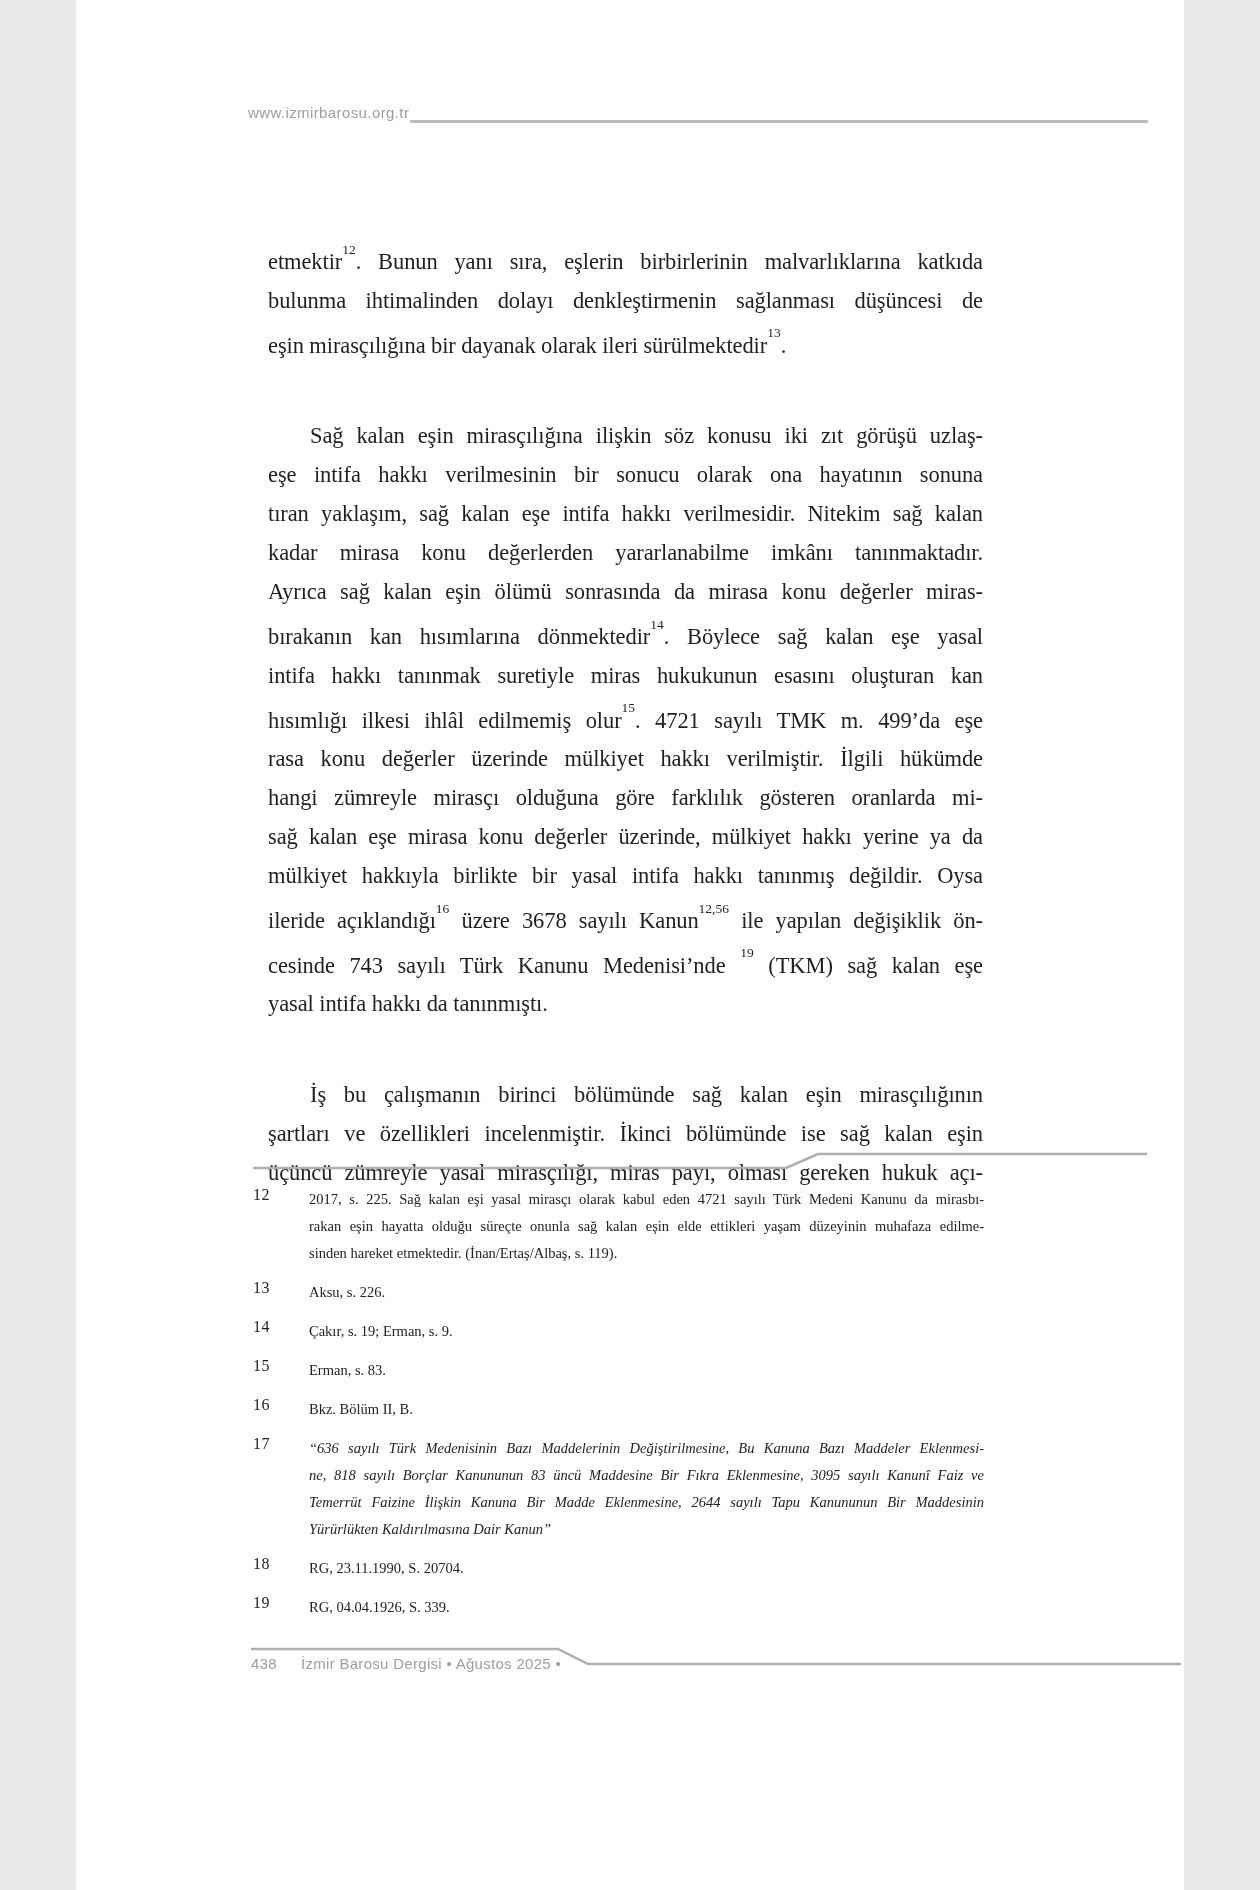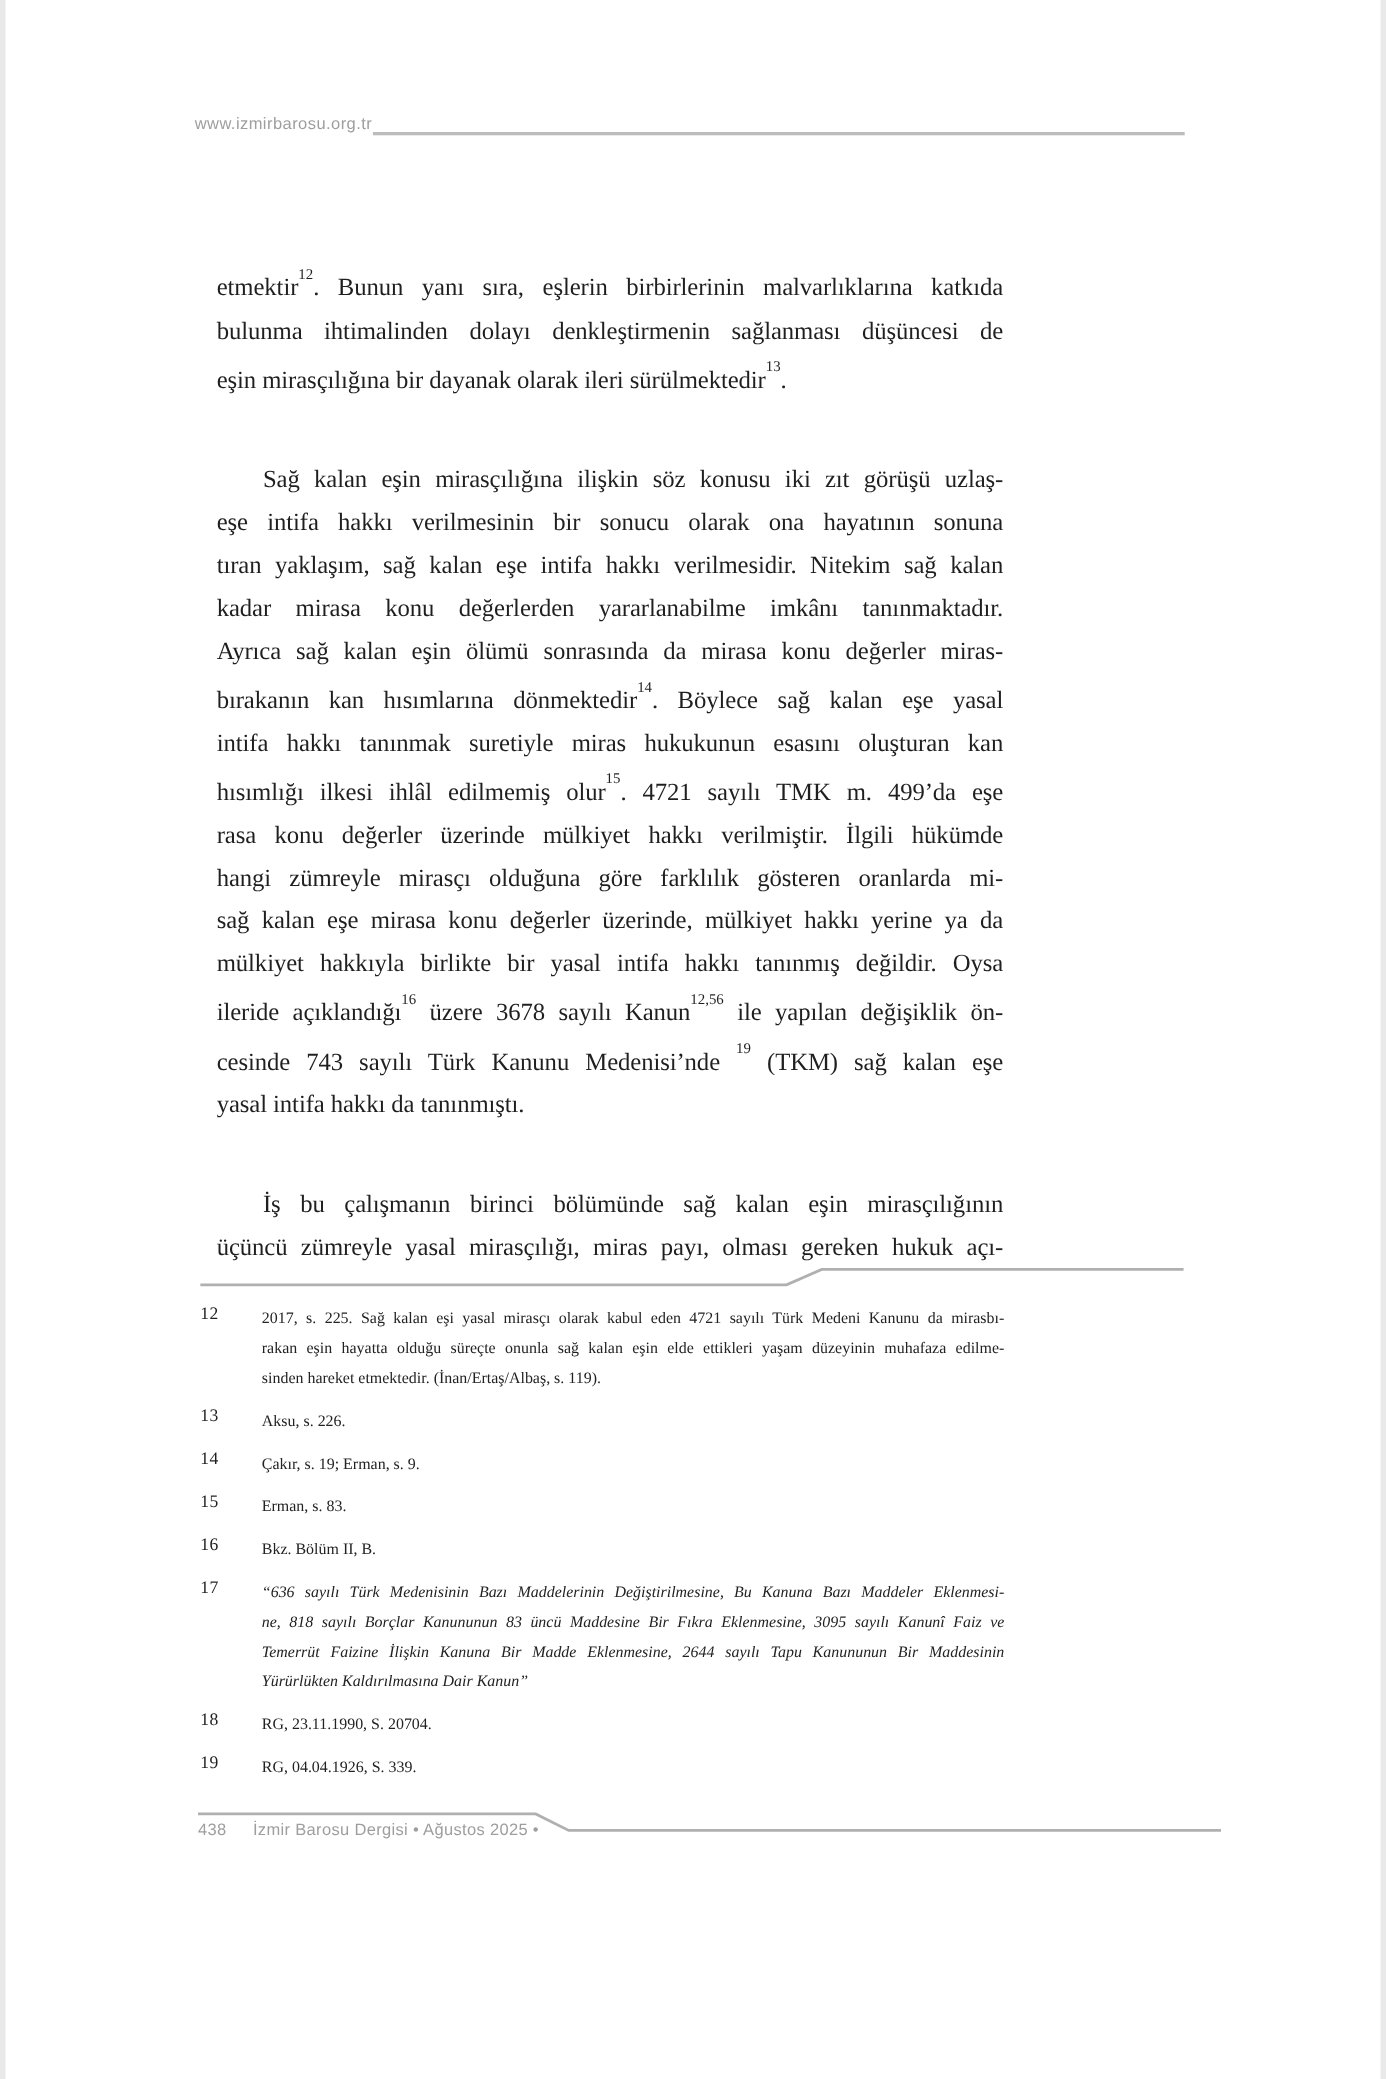--- a/index.html
+++ b/index.html
@@ -1,24 +1,23 @@
 <!DOCTYPE html>
 <html><head>
 <meta charset="utf-8">
 <style>
   html,body{margin:0;padding:0;background:#e9e9e9;}
   .page{
     position:relative;
-    width:1214px;height:1890px;
+    width:1108px;height:1890px;
     margin:0 auto;
     background:#ffffff;
     overflow:hidden;
     font-family:"Liberation Serif", serif;
     color:#1f1f1f;
-    padding-left:36px;
   }
   
   .header-url{
     position:absolute;left:172px;top:104px;
     font-family:"Liberation Sans", sans-serif;
     font-size:15px;letter-spacing:.4px;color:#9e9e9e;
   }
   .header-rule{
     position:absolute;left:334px;top:120px;width:738px;height:3px;
     background:#bcbcbc;
@@ -87,20 +86,21 @@
         <div class="bline">rasa konu değerler üzerinde mülkiyet hakkı verilmiştir. İlgili hükümde</div>
         <div class="bline">hangi zümreyle mirasçı olduğuna göre farklılık gösteren oranlarda mi-</div>
         <div class="bline">sağ kalan eşe mirasa konu değerler üzerinde, mülkiyet hakkı yerine ya da</div>
         <div class="bline">mülkiyet hakkıyla birlikte bir yasal intifa hakkı tanınmış değildir. Oysa</div>
         <div class="bline">ileride açıklandığı<sup class="sup">16</sup> üzere 3678 sayılı Kanun<sup class="sup">12,56</sup> ile yapılan değişiklik ön-</div>
         <div class="bline">cesinde 743 sayılı Türk Kanunu Medenisi’nde <sup class="sup">19</sup> (TKM) sağ kalan eşe</div>
         <div class="bline lastline">yasal intifa hakkı da tanınmıştı.</div>
       </div>
       <div class="para">
         <div class="bline indent">İş bu çalışmanın birinci bölümünde sağ kalan eşin mirasçılığının</div>
+        <div class="bline">şartları ve özellikleri incelenmiştir. İkinci bölümünde ise sağ kalan eşin</div>
         <div class="bline">üçüncü zümreyle yasal mirasçılığı, miras payı, olması gereken hukuk açı-</div>
       </div>
     </div>
 
   <svg class="sep-svg" style="left:177px;top:1150px;" width="900" height="24" viewBox="0 0 900 24">
     <polyline points="0,18 533,18 565,4 894,4" fill="none" stroke="#b0b0b0" stroke-width="2.5"></polyline>
   </svg>
 
   <div class="footnotes">
       <div class="fn">

